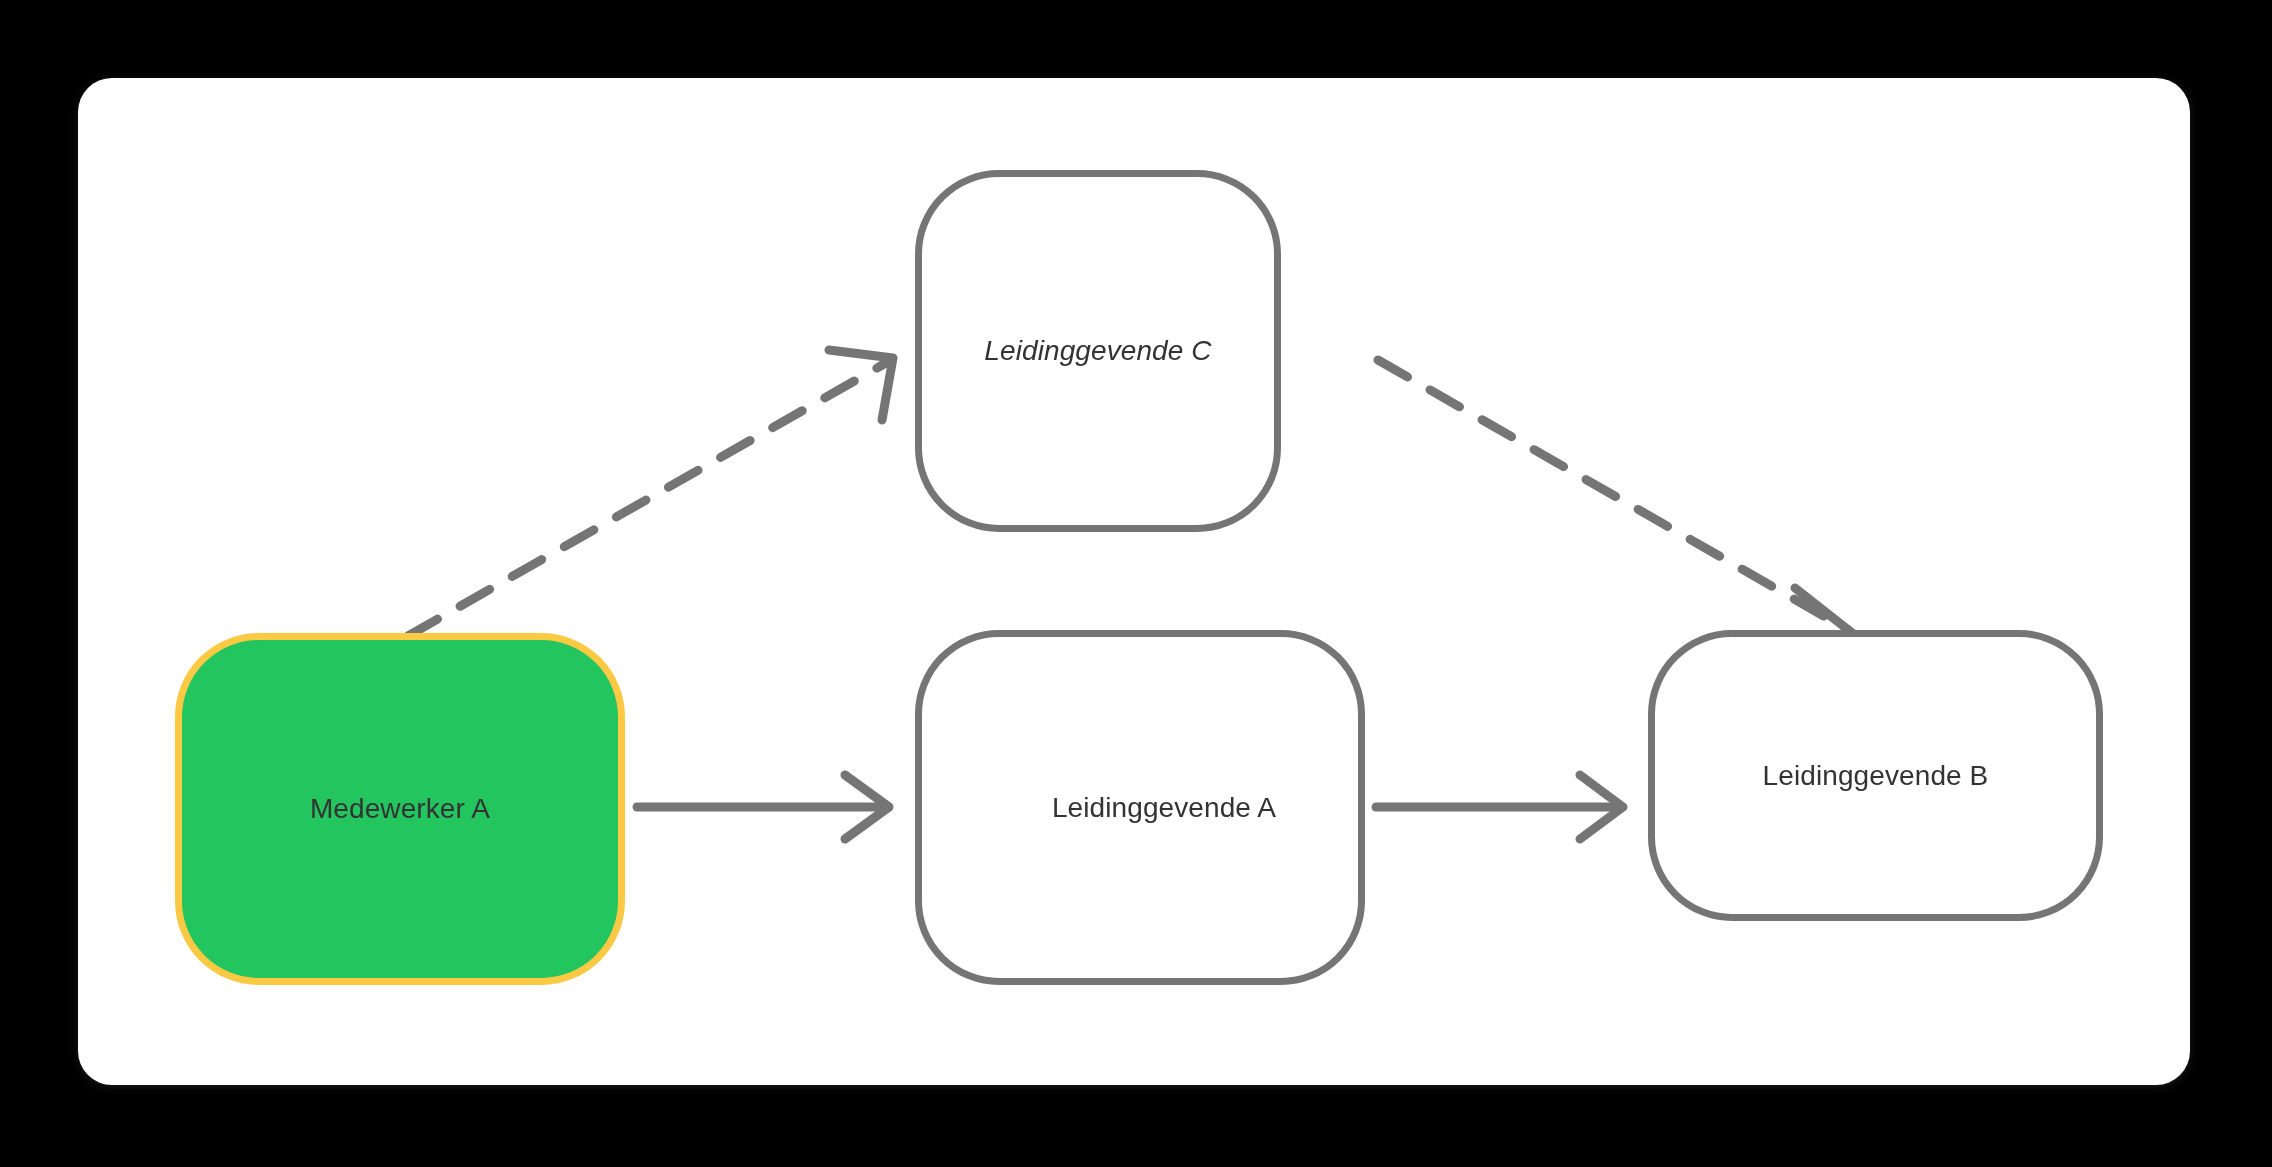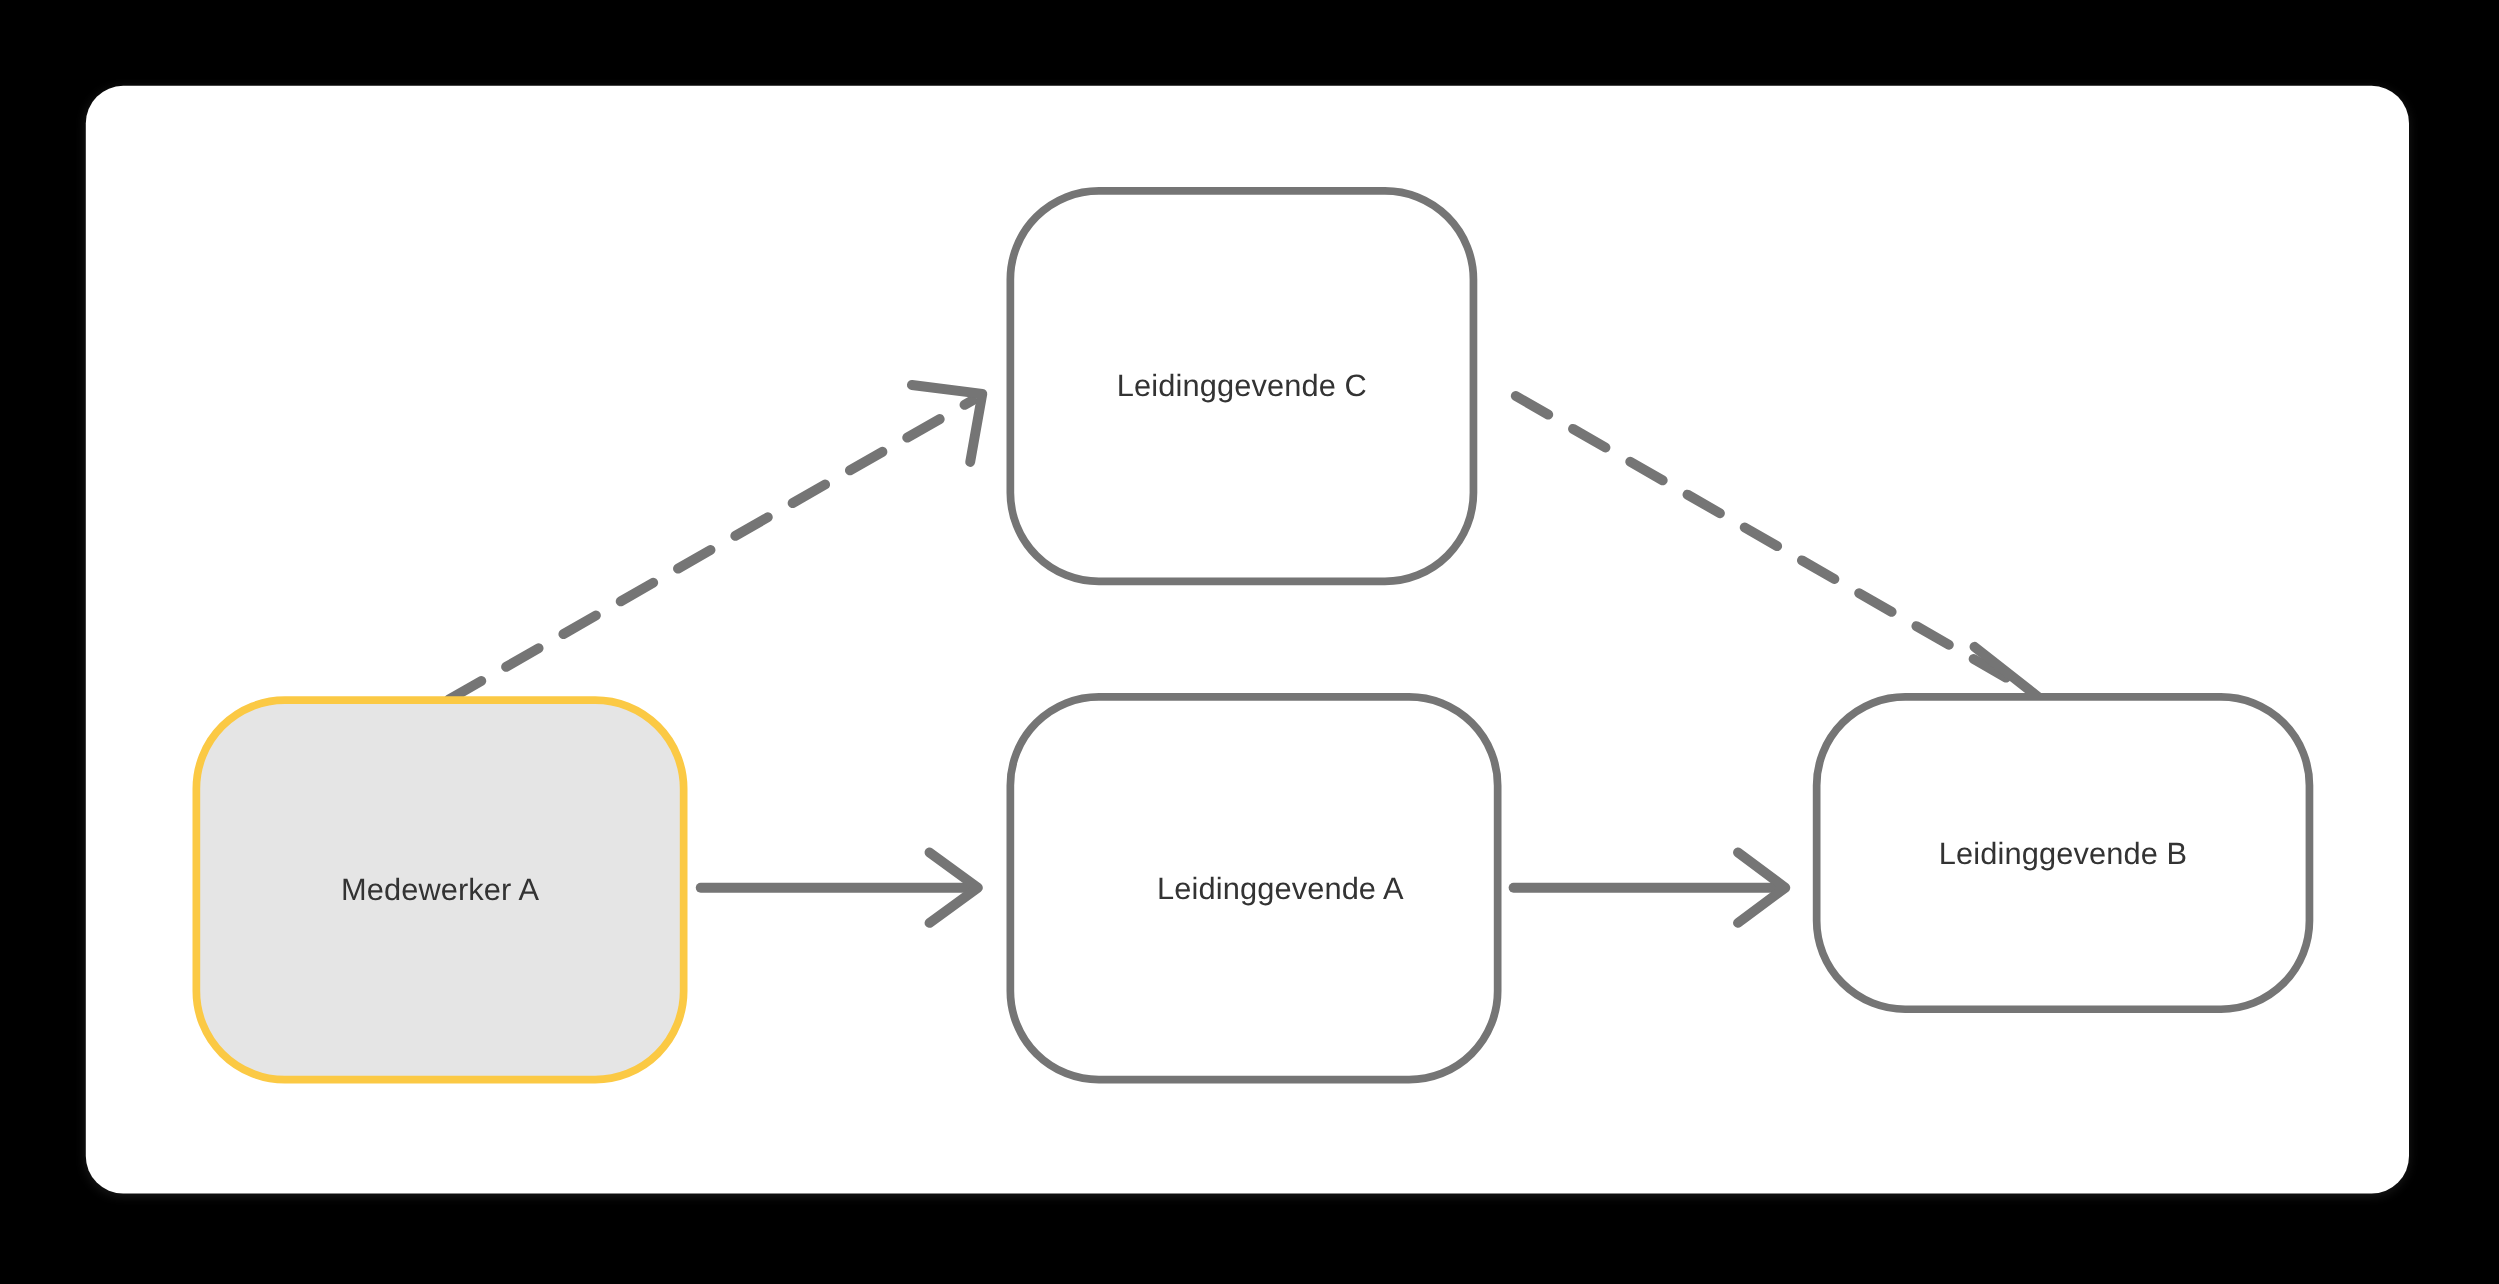--- a/index.html
+++ b/index.html
@@ -53,39 +53,39 @@
     justify-content: center;
     border-radius: 84px;
     border-style: solid;
     border-width: 7px;
   }
   .node.plain {
     background: #ffffff;
     border-color: #757575;
   }
   .node.highlight {
-    background: #e5e5e5;
+    background: #22c55e;
     border-color: #FBC944;
   }
   .node-label {
     font-family: "Liberation Sans", sans-serif;
     font-size: 28px;
     line-height: 1.2;
     color: #333333;
     letter-spacing: 0.1px;
     text-align: center;
     white-space: nowrap;
     user-select: none;
   }
 
   
   #node-medewerker-a   { left: 175px;  top: 633px; width: 450px; height: 352px; }
   #node-leidinggevende-a { left: 915px;  top: 630px; width: 450px; height: 355px; padding-left: 48px; }
   #node-leidinggevende-b { left: 1648px; top: 630px; width: 455px; height: 291px; }
-  #node-leidinggevende-c { left: 915px;  top: 170px; width: 428px; height: 362px; }
+  #node-leidinggevende-c { left: 915px;  top: 170px; width: 366px; height: 362px; font-style: italic; }
 </style>
 </head>
 <body>
 
 <div id="stage">
 
   <div id="card"></div>
 
   <svg id="graph" viewBox="0 0 2272 1167">
 

